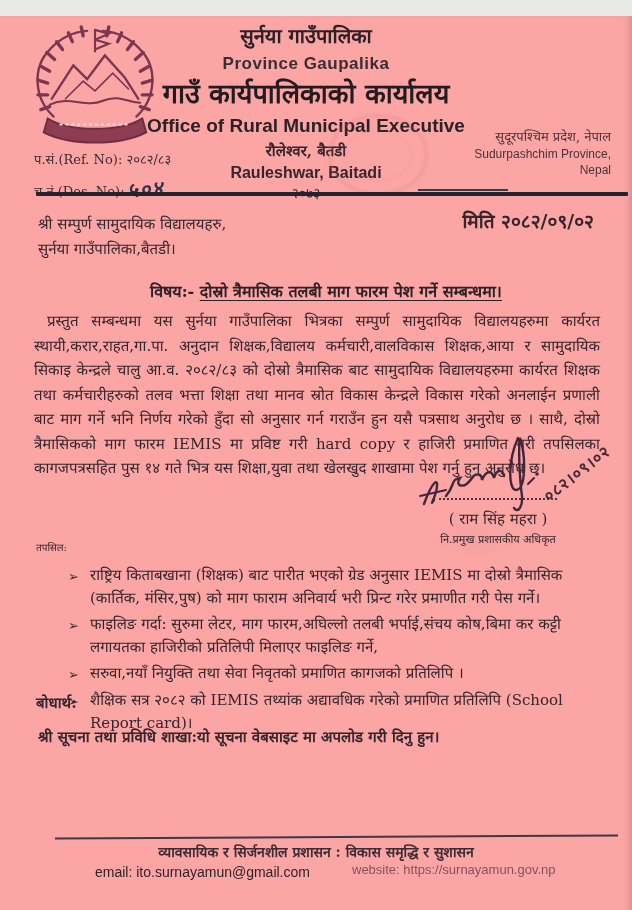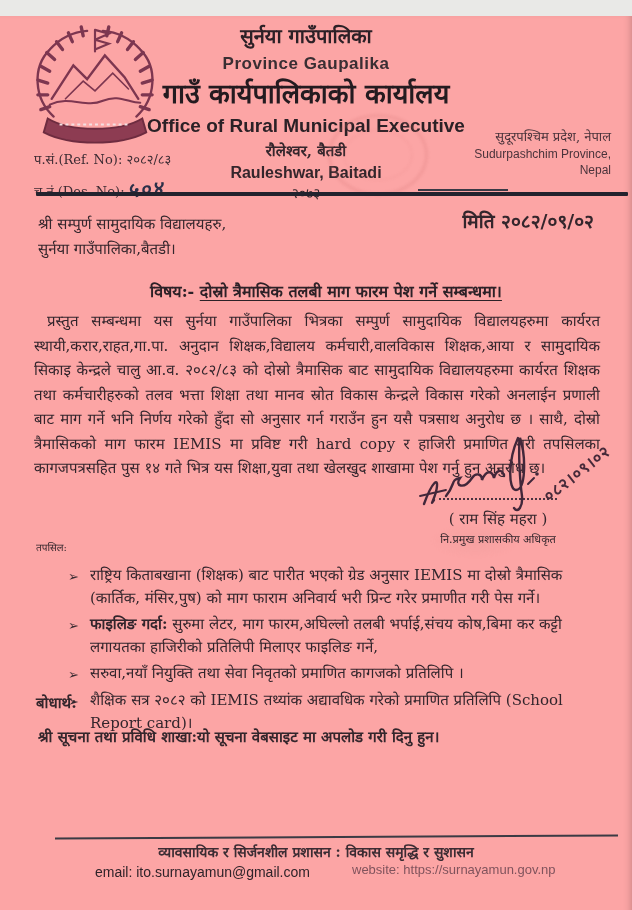--- a/index.html
+++ b/index.html
@@ -78,21 +78,21 @@
     transform:rotate(-38deg); letter-spacing:1px; white-space:nowrap;
   }
   .sig-name { font-size:15px; margin-top:4px; }
   .sig-title { font-size:11px; margin-top:3px; }
 
   
   .tapasil-head { position:absolute; left:36px; top:524px; font-size:10px; }
   .bullets { position:absolute; left:68px; top:548px; width:530px; }
   .bullet { display:flex; font-size:15px; line-height:23px; margin-bottom:3px; color:#33252c; }
   .bullet .mk { width:22px; flex:0 0 22px; color:#3a2b31; font-size:13px; padding-top:1px; }
-  .bullet .lead { font-weight:bold; }
+  .bullet .lead { font-weight:normal; }
 
   
   .bodhartha-head { position:absolute; left:36px; top:676px; font-size:15px; font-weight:bold; }
   .bodhartha-line { position:absolute; left:38px; top:710px; font-size:15px; font-weight:bold; }
 
   
   .footer-rule { position:absolute; left:55px; right:14px; top:820px; height:2px; background:#3b3b44; transform:rotate(-.3deg); }
   .footer-motto { position:absolute; left:0; top:826px; width:100%; text-align:center; font-size:14px; font-weight:bold; color:#3b2c33; }
   .footer-email { position:absolute; left:95px; top:848px; font-size:14px; color:#2f2329; }
   .footer-web { position:absolute; left:352px; top:846px; font-size:13px; color:#6b4550; opacity:.85; }

